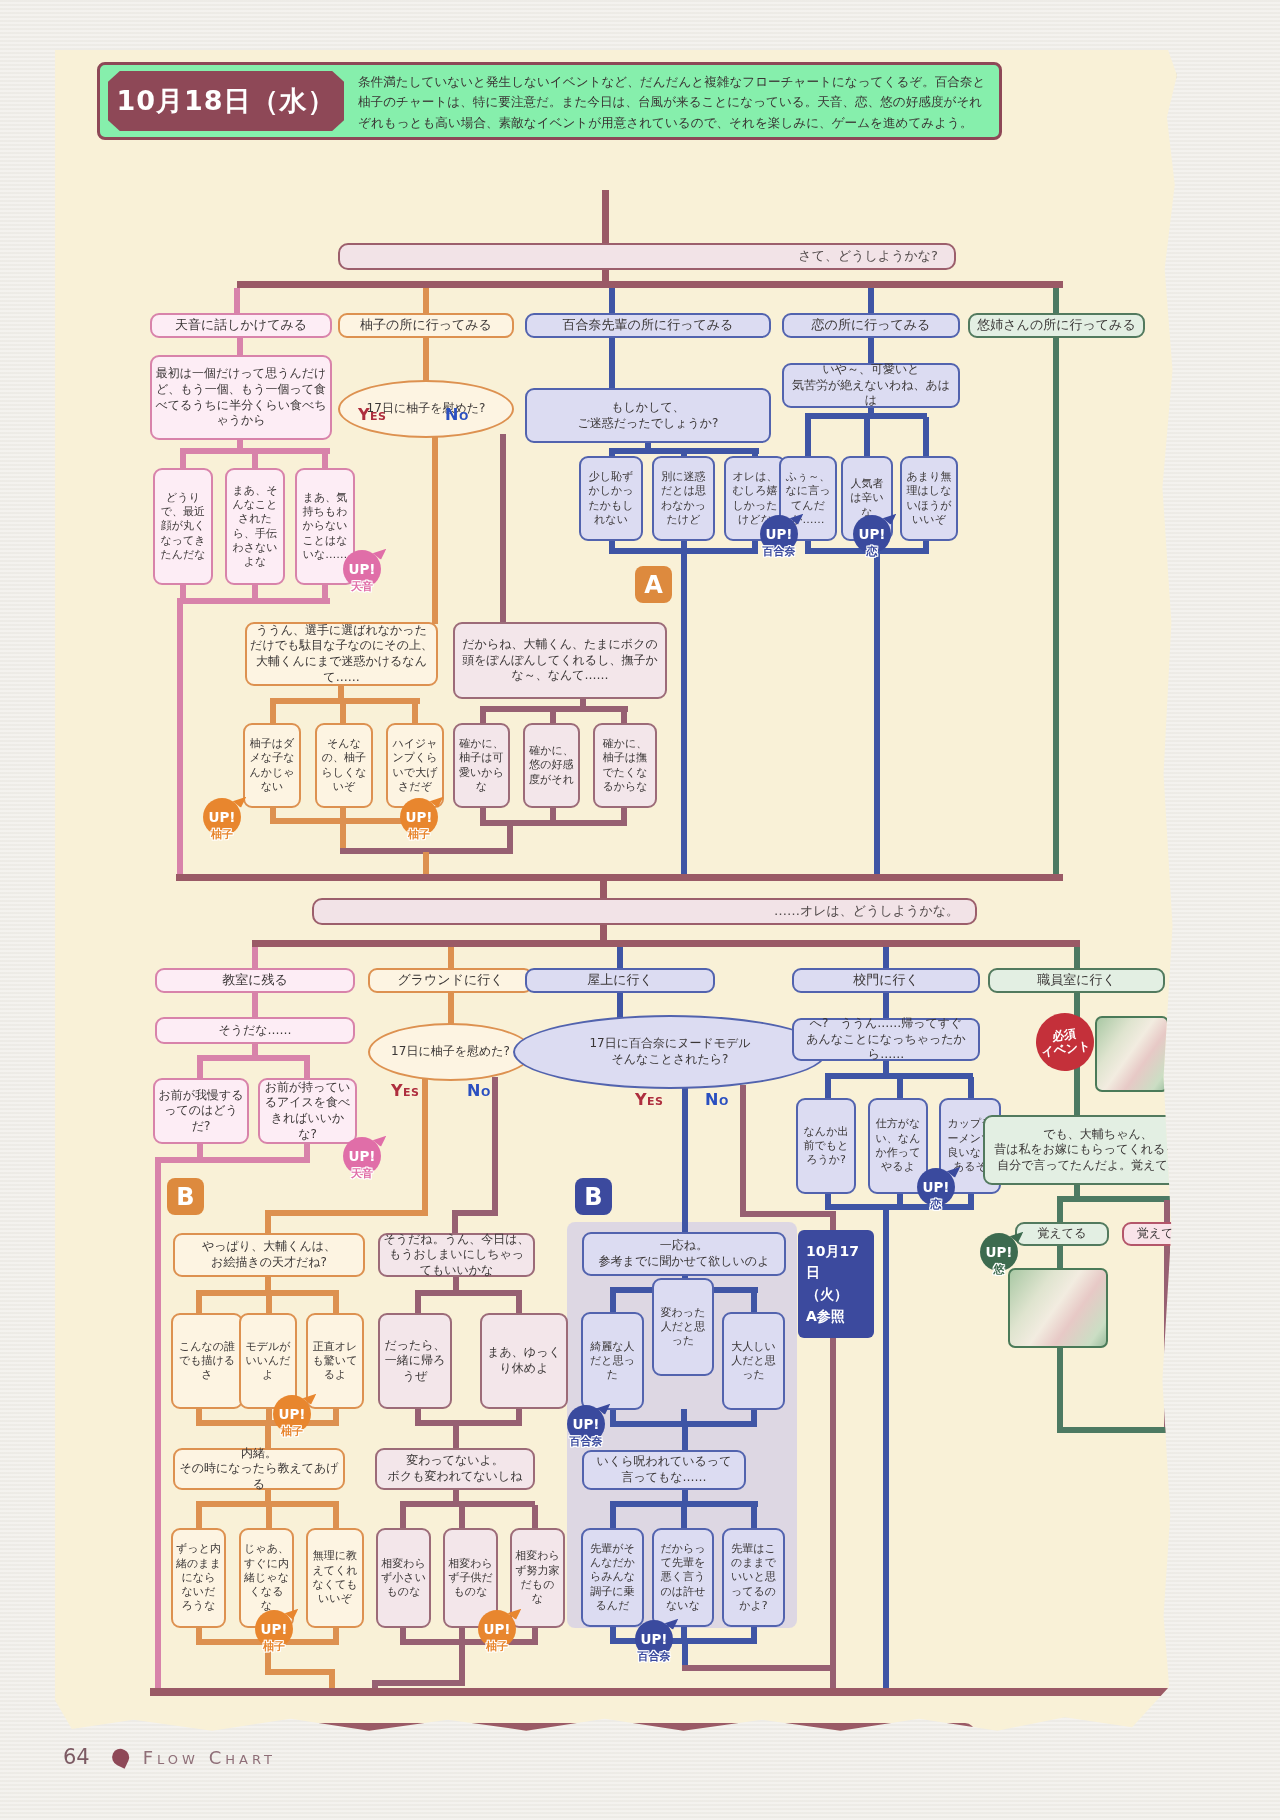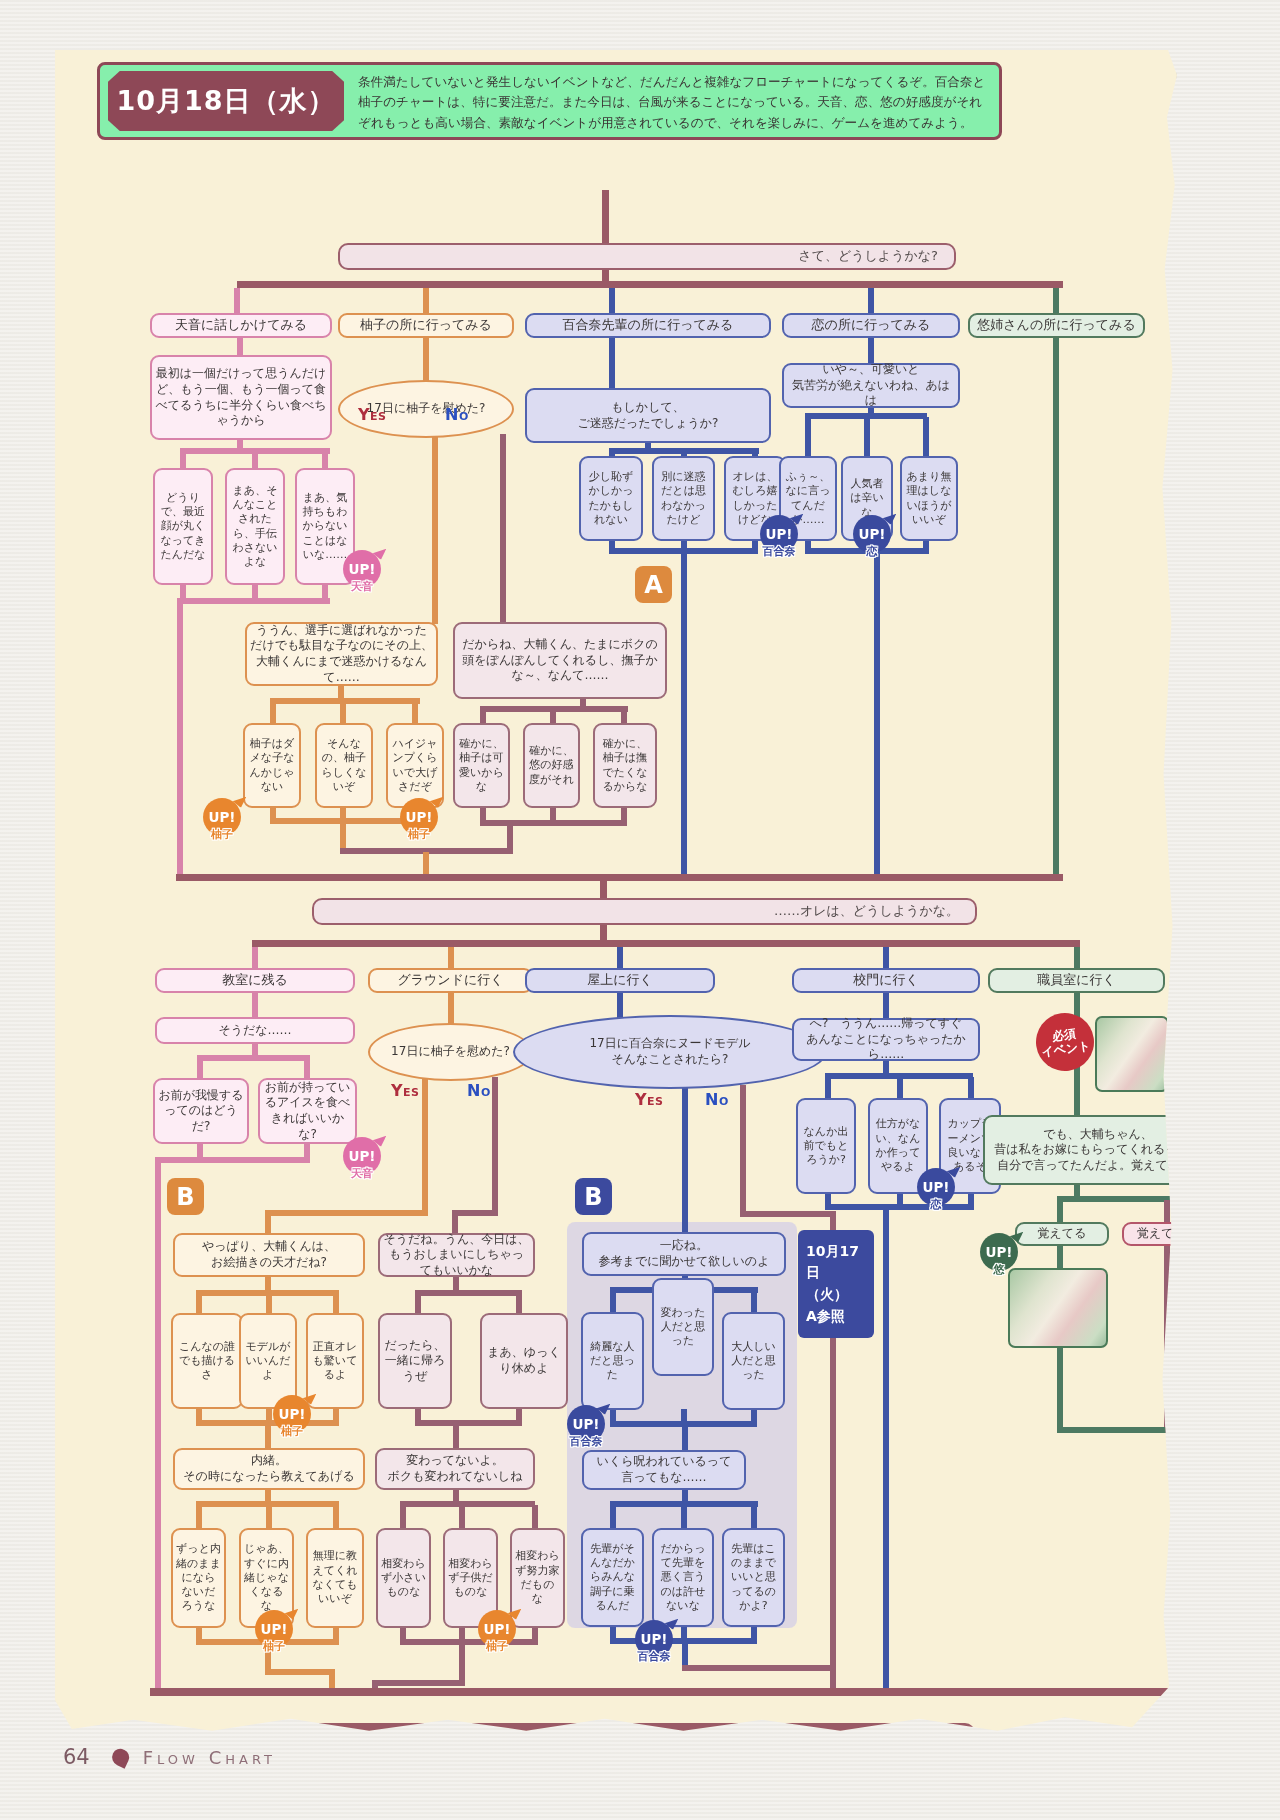--- a/index.html
+++ b/index.html
@@ -299,21 +299,21 @@
       <div class="node green head" style="left: 933px; top: 918px; width: 177px; height: 25px; white-space: normal;">職員室に行く</div>
       <div class="node pink md" style="left: 100px; top: 967px; width: 200px; height: 27px; white-space: normal;">そうだな……</div>
       <div class="node pink md" style="left: 98px; top: 1028px; width: 96px; height: 66px; white-space: normal;">お前が我慢するってのはどうだ?</div>
       <div class="node pink md" style="left: 203px; top: 1028px; width: 99px; height: 66px; white-space: normal;">お前が持っているアイスを食べきればいいかな?</div>
       <div class="node orange ellipse md" style="left: 313px; top: 973px; width: 165px; height: 58px; white-space: normal;">17日に柚子を慰めた?</div>
       <div class="node orange md" style="left: 118px; top: 1183px; width: 192px; height: 44px; white-space: pre-line;">やっぱり、大輔くんは、
 お絵描きの天才だね?</div>
       <div class="node orange" style="left: 116px; top: 1263px; width: 72px; height: 96px; white-space: normal;">こんなの誰でも描けるさ</div>
       <div class="node orange" style="left: 184px; top: 1263px; width: 58px; height: 96px; white-space: normal;">モデルがいいんだよ</div>
       <div class="node orange" style="left: 251px; top: 1263px; width: 58px; height: 96px; white-space: normal;">正直オレも驚いてるよ</div>
-      <div class="node orange md" style="left: 118px; top: 1398px; width: 192px; height: 42px; white-space: pre-line;">内緒。
+      <div class="node orange md" style="left: 118px; top: 1398px; width: 172px; height: 42px; white-space: pre-line;">内緒。
 その時になったら教えてあげる</div>
       <div class="node orange" style="left: 116px; top: 1478px; width: 55px; height: 100px; white-space: normal;">ずっと内緒のままにならないだろうな</div>
       <div class="node orange" style="left: 184px; top: 1478px; width: 55px; height: 100px; white-space: normal;">じゃあ、すぐに内緒じゃなくなるな</div>
       <div class="node orange" style="left: 251px; top: 1478px; width: 58px; height: 100px; white-space: normal;">無理に教えてくれなくてもいいぞ</div>
       <div class="node dmar md" style="left: 323px; top: 1183px; width: 157px; height: 44px; white-space: normal;">そうだね。うん、今日は、もうおしまいにしちゃってもいいかな</div>
       <div class="node dmar md" style="left: 323px; top: 1263px; width: 74px; height: 96px; white-space: normal;">だったら、一緒に帰ろうぜ</div>
       <div class="node dmar md" style="left: 425px; top: 1263px; width: 88px; height: 96px; white-space: normal;">まあ、ゆっくり休めよ</div>
       <div class="node dmar md" style="left: 320px; top: 1398px; width: 160px; height: 42px; white-space: pre-line;">変わってないよ。
 ボクも変われてないしね</div>
       <div class="node dmar" style="left: 321px; top: 1478px; width: 55px; height: 100px; white-space: normal;">相変わらず小さいものな</div>

